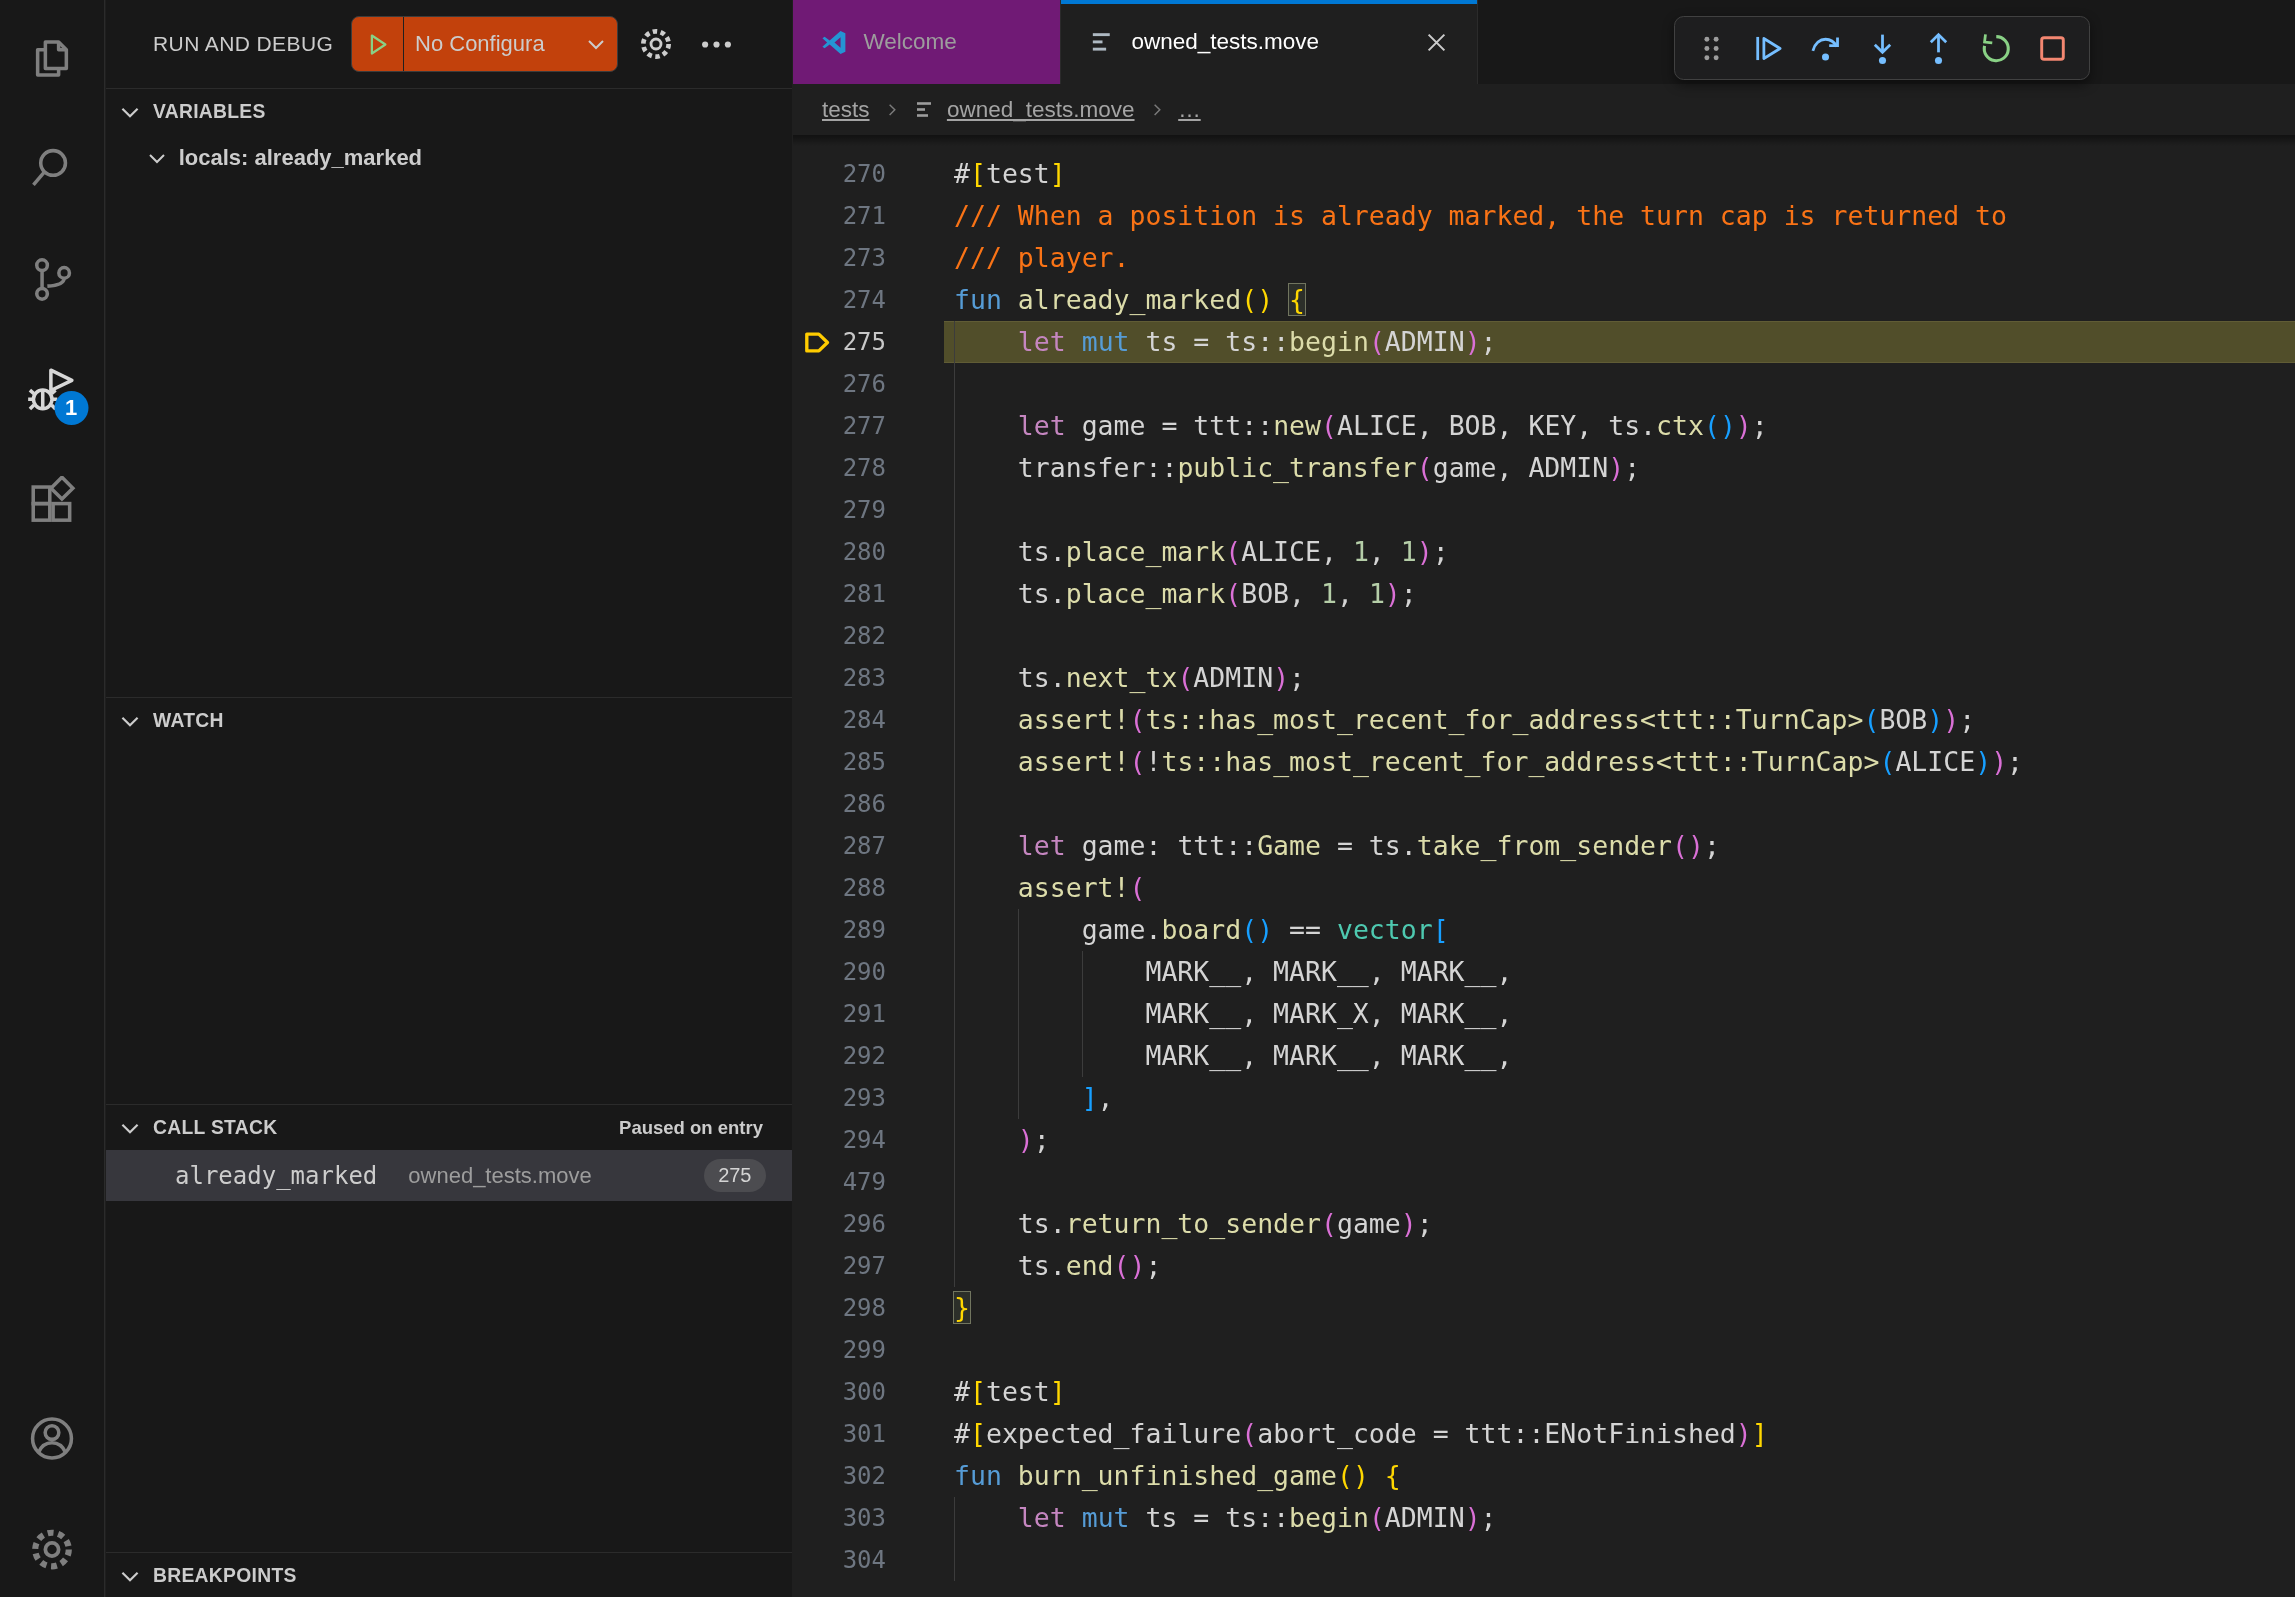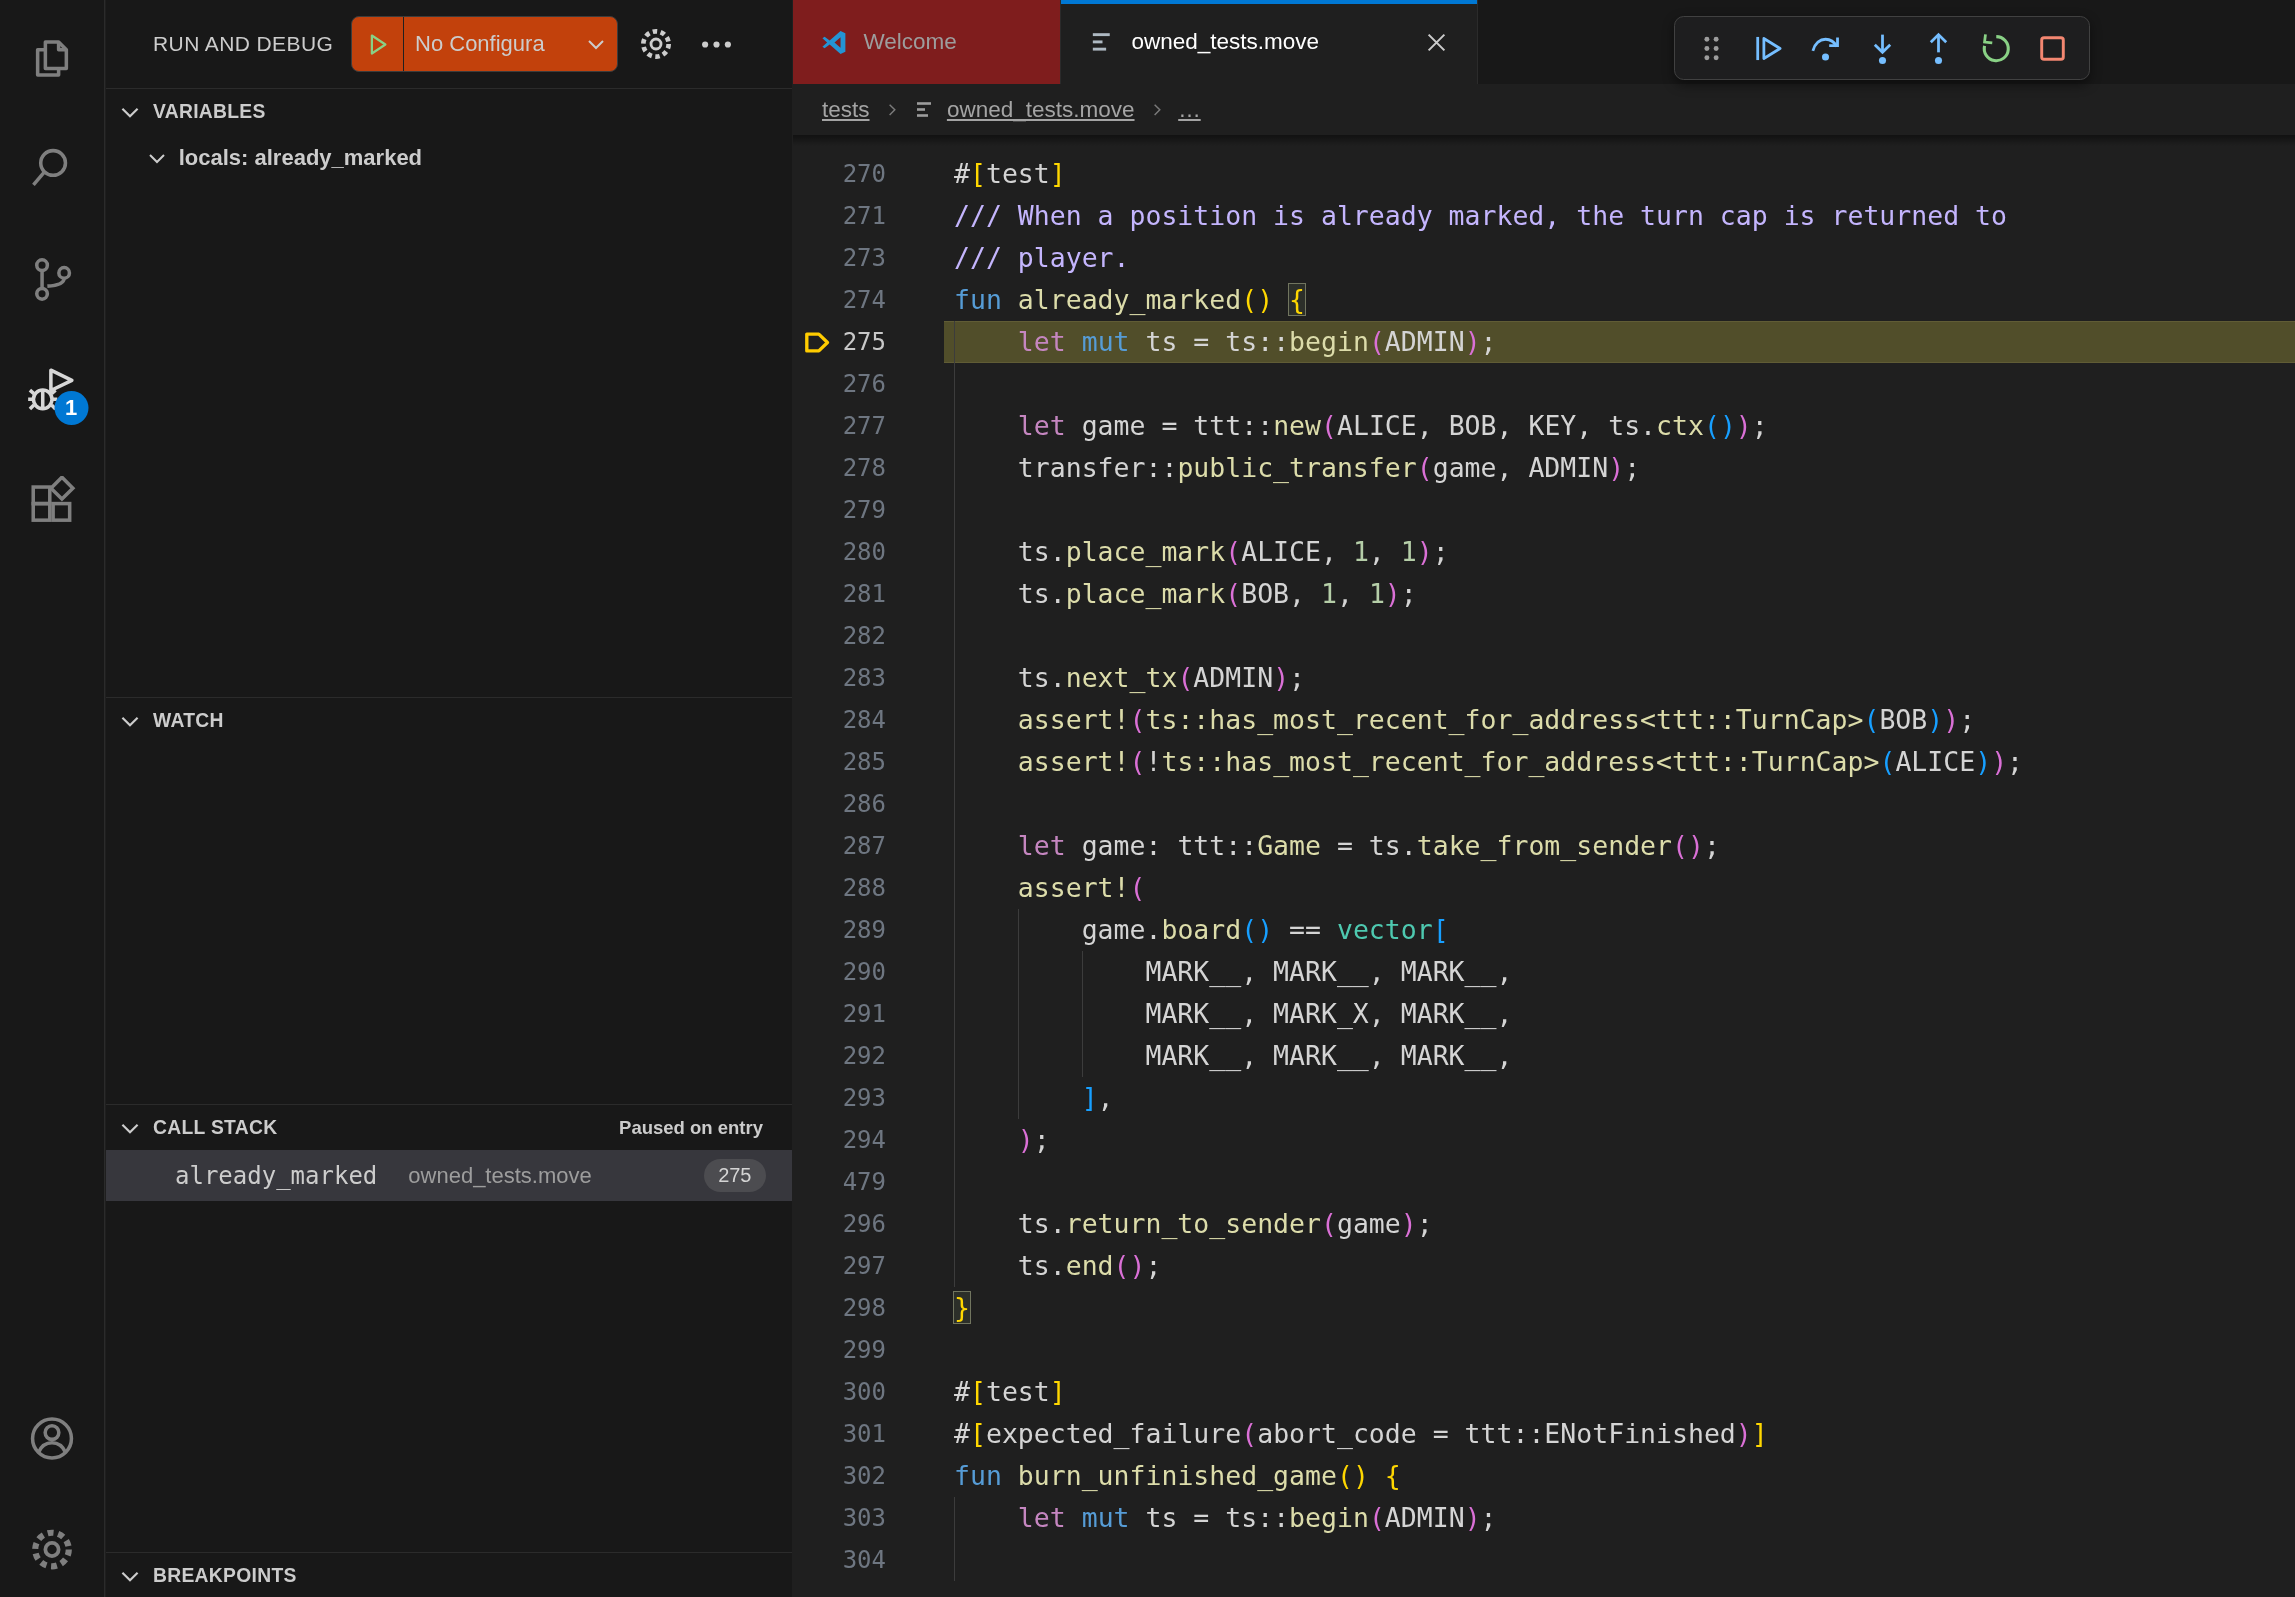--- a/index.html
+++ b/index.html
@@ -44,21 +44,21 @@
   .frame-row { height:51px; background:#37373d; display:flex; align-items:center; padding:0 26px 0 69px; cursor:pointer; }
   .frame-name { font-family:"DejaVu Sans Mono", monospace; font-size:24px; color:#cccccc; }
   .frame-file { font-size:22px; color:#9d9d9d; margin-left:31px; }
   .frame-badge { margin-left:auto; background:#4c4c50; color:#d4d4d4; border-radius:19.3px;
     font-size:20px; padding:4.8px 14.5px; }
 
   
   .editor { position:absolute; left:793px; top:0; right:0; height:100%; background:#1f1f1f; }
   .tabbar { height:84px; background:#181818; display:flex; }
   .tab { display:flex; align-items:center; padding:0 27px; font-size:22.5px; color:#9d9d9d;
-    background:#7f1d1d; border-right:0.8px solid #2b2b2b; cursor:pointer; position:relative; }
+    background:#701a75; border-right:0.8px solid #2b2b2b; cursor:pointer; position:relative; }
   .tab-welcome { width:268px; }
   .tab-active { width:417px; background:#1f1f1f; color:#ffffff; }
   .tab-active::before { content:""; position:absolute; left:0; top:0; right:0; height:4px; background:#0078d4; }
   .tab-icon { width:29px; height:29px; margin-right:14.5px; flex:none; }
   .tab-close { margin-left:auto; width:27px; height:27px; color:#cccccc; flex:none; cursor:pointer; }
 
   .breadcrumbs { height:51px; display:flex; align-items:center; padding-left:29px;
     font-size:22.5px; color:#a4a4a4; background:#1f1f1f;text-decoration:underline; }
   .bc-sep { margin:0 13px; color:#7a7a7a; width:17.7px; height:17.7px; }
   .bc-item { cursor:pointer; white-space:nowrap; display:flex; align-items:center; }
@@ -80,21 +80,21 @@
   .cl .glyph { width:45px; flex:none; position:relative; z-index:2; }
   .cl .glyph svg { position:absolute; left:8px; top:6.4px; width:31px; height:31px; }
   .cl .ln { width:48px; flex:none; text-align:right; color:#6e7681; font-size:24px; position:relative; z-index:2; }
   .cl .ctext { padding-left:68px; flex:1; position:relative; z-index:2; color:#d4d4d4; }
   .cl.hl::before { content:""; position:absolute; left:151px; right:0; top:0; bottom:0;
     background:#514e2a; border-top:0.8px solid #605c35; border-bottom:0.8px solid #605c35; z-index:1; }
   .cl.hl .ln { color:#c8c8c8; }
   .guide { position:absolute; top:0; bottom:0; width:0.8px; background:#3c3c3c; z-index:1; }
 
   .tk.fg  { color:#d4d4d4; }
-  .tk.cm  { color:#c4b5fd;text-align:right; }
+  .tk.cm  { color:#f97316;text-align:right; }
   .tk.kw  { color:#569cd6; }
   .tk.ctl { color:#c586c0; }
   .tk.fn  { color:#dcdcaa; }
   .tk.ty  { color:#4ec9b0; }
   .tk.num { color:#b5cea8; }
   .tk.b1  { color:#ffd700; }
   .tk.b2  { color:#da70d6; }
   .tk.b3  { color:#179fff; }
   .tk.match { outline:0.8px solid #71755f; outline-offset:-0.8px; background:rgba(85,95,70,.25); }
 </style>

